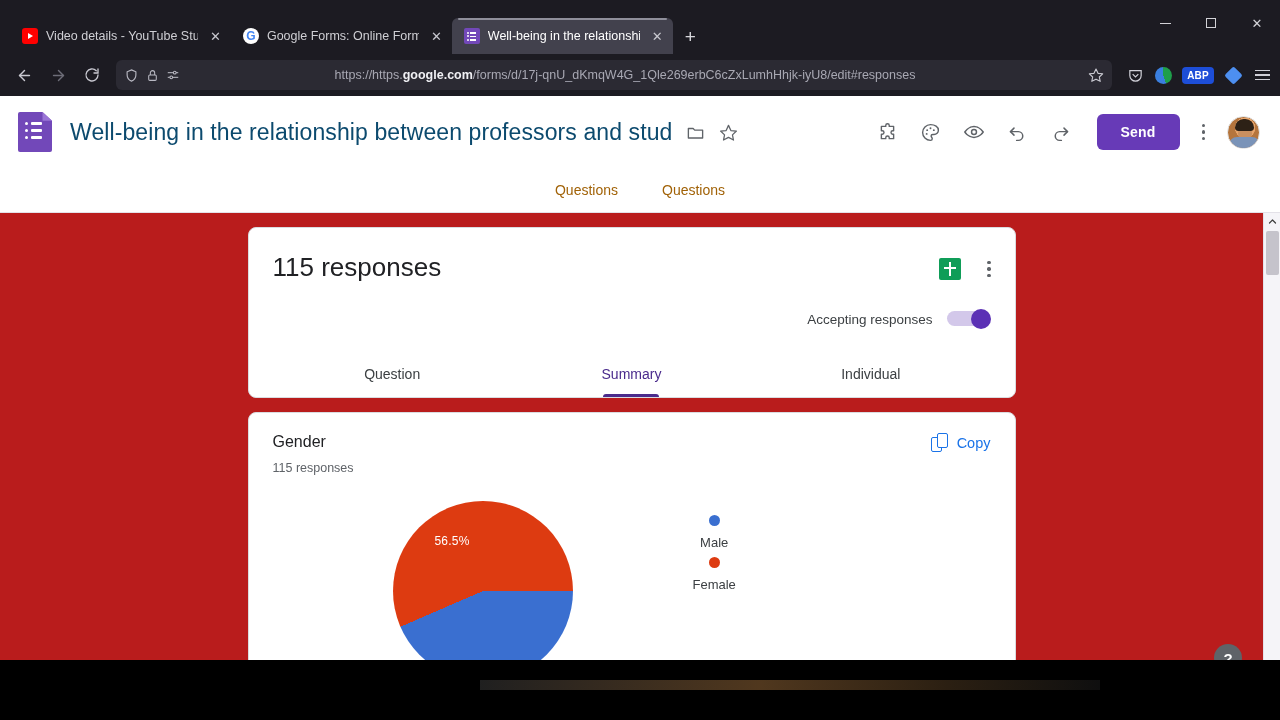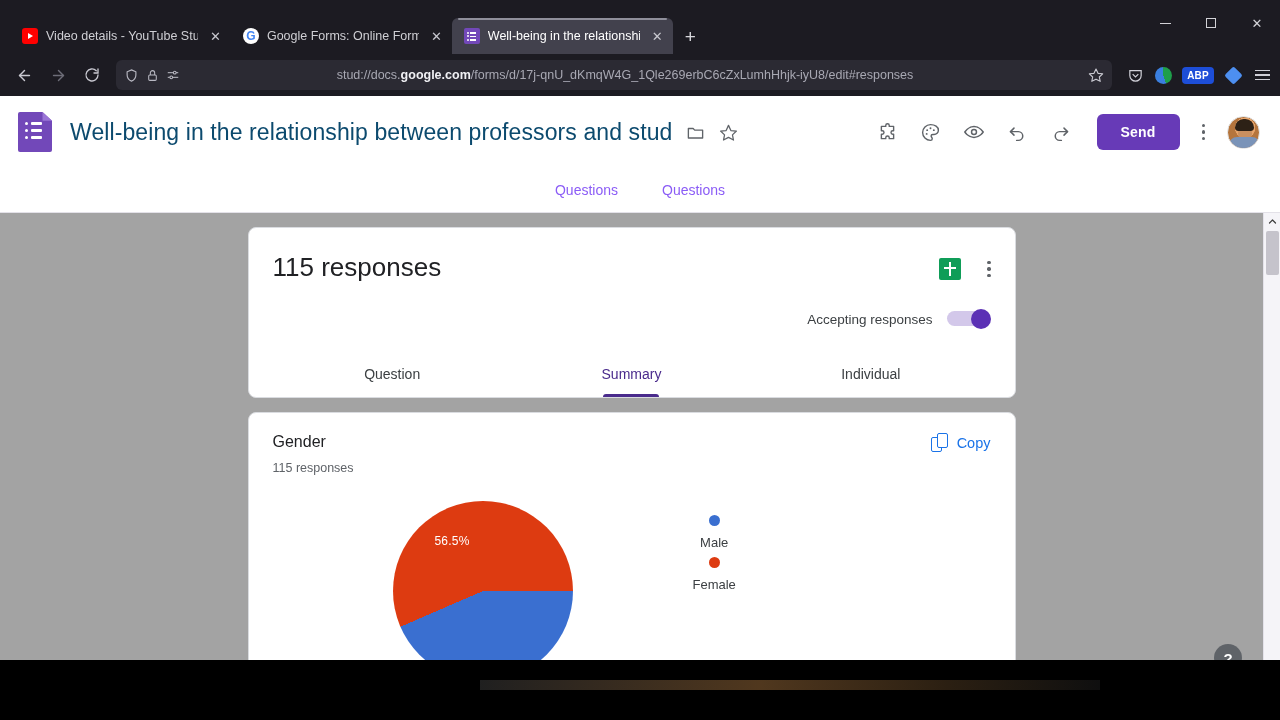--- a/index.html
+++ b/index.html
@@ -105,30 +105,30 @@
   .avatar .hair { position:absolute; top:2px; left:7px; width:19px; height:12px;
                   background:#2d2116; border-radius:10px 10px 4px 4px;}
   .avatar .shirt{ position:absolute; bottom:0; left:1px; width:31px; height:11px;
                   background:#7a93b8; border-radius:8px 8px 0 0;}
   .avatar .face { position:absolute; top:9px; left:10px; width:14px; height:15px;
                   background:#c98f5f; border-radius:50%;}
 
   
   .tabs-row { height: 45px; display: flex; align-items: center; justify-content: center;
               gap: 0; background: #fff; border-bottom: 1px solid #e3e1e8; }
-  .ftab { font-size: 14px; color: #8b5cf6; padding: 0 22px; height: 45px;
+  .ftab { font-size: 14px; color: #a16207; padding: 0 22px; height: 45px;
           display: flex; align-items: center; gap: 10px; position: relative; }
   .ftab.active { color: #4a2b8c; font-weight: 500; }
   .ftab.active::after { content:""; position:absolute; left: 0; right: 0; bottom: 0;
                         height: 3px; background: #5b3ca8; border-radius: 3px 3px 0 0;}
   .badge { background: #673ab7; color: #fff; border-radius: 11px; font-size: 11.5px;
            font-weight: 600; padding: 2.5px 8px; line-height: 1.1; }
 
   
-  .scrollwrap { position: relative; height: 477px; background: #a3a3a3; }
+  .scrollwrap { position: relative; height: 477px; background: #b91c1c; }
   .content { position: absolute; inset: 0 17px 0 0; overflow: hidden; }
 
   .card { width: 768px; margin: 14px auto 0; background: #fff; border-radius: 8px;
           border: 1px solid #dadce0; }
   .card-sum { padding: 24px 24px 0 24px; }
   .resp-title { font-size: 26px; color: #202124; font-weight: 400; }
   .sum-top { display: flex; align-items: flex-start; }
   .sum-icons { margin-left: auto; display: flex; align-items: center; gap: 26px; padding-top: 6px;}
   .sheets-ico { width: 22px; height: 22px; background: #0f9d58; border-radius: 2px;
                 position: relative; }
@@ -276,21 +276,21 @@
           </svg>
       </span>
       <span class="url-icon">
         <svg width="14" height="14" viewBox="0 0 24 24" fill="none" stroke="#b9b9c3" stroke-width="1.8">
           <line x1="3" y1="8" x2="21" y2="8"></line>
             <line x1="3" y1="16" x2="21" y2="16"></line>
           <circle cx="15" cy="8" r="2.3" fill="#1c1b22"></circle>
             <circle cx="9" cy="16" r="2.3" fill="#1c1b22"></circle>
           </svg>
       </span>
-      <span class="url-text"><span>stud://docs.</span><b>google.com</b><span>/forms/d/17j-qnU_dKmqW4G_1Qle269erbC6cZxLumhHhjk-iyU8/edit#responses</span></span>
+      <span class="url-text"><span>https://https.</span><b>google.com</b><span>/forms/d/17j-qnU_dKmqW4G_1Qle269erbC6cZxLumhHhjk-iyU8/edit#responses</span></span>
       <span class="url-icon">
         <svg width="16" height="16" viewBox="0 0 24 24" fill="none" stroke="#c9c9d1" stroke-width="1.7" stroke-linejoin="round">
             <polygon points="12 3 15 9.5 22 10.2 17 15 18.3 21.5 12 18.2 5.7 21.5 7 15 2 10.2 9 9.5"></polygon>
           </svg>
       </span>
     </div>
 
     <div class="ext-icons">
       <span class="ext">
         <svg width="17" height="17" viewBox="0 0 24 24" fill="none" stroke="#d0d0d8" stroke-width="1.7">

